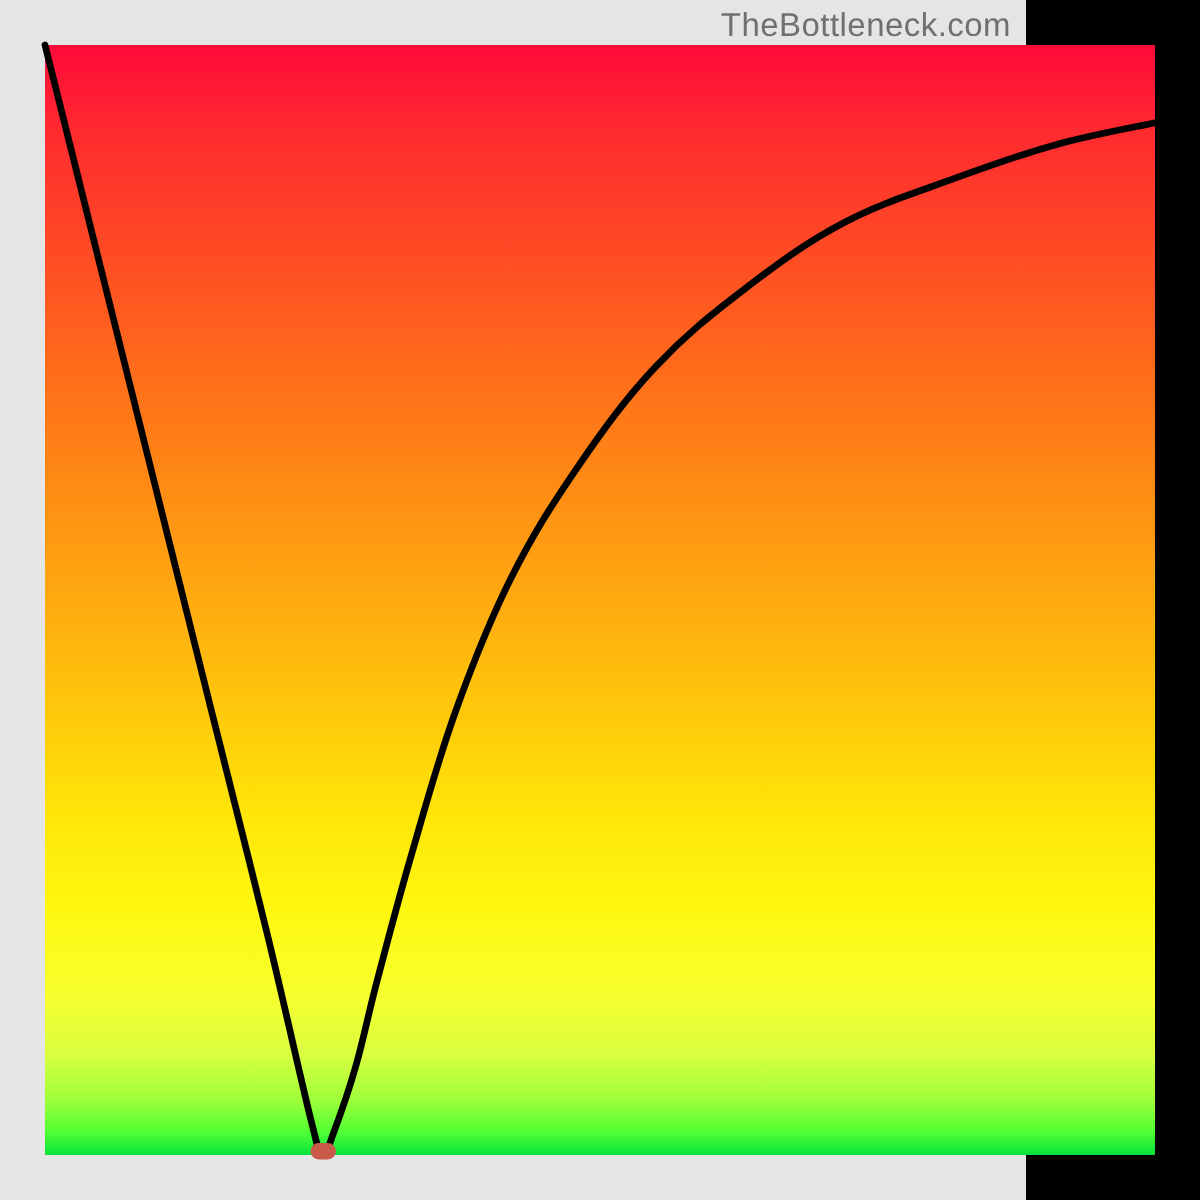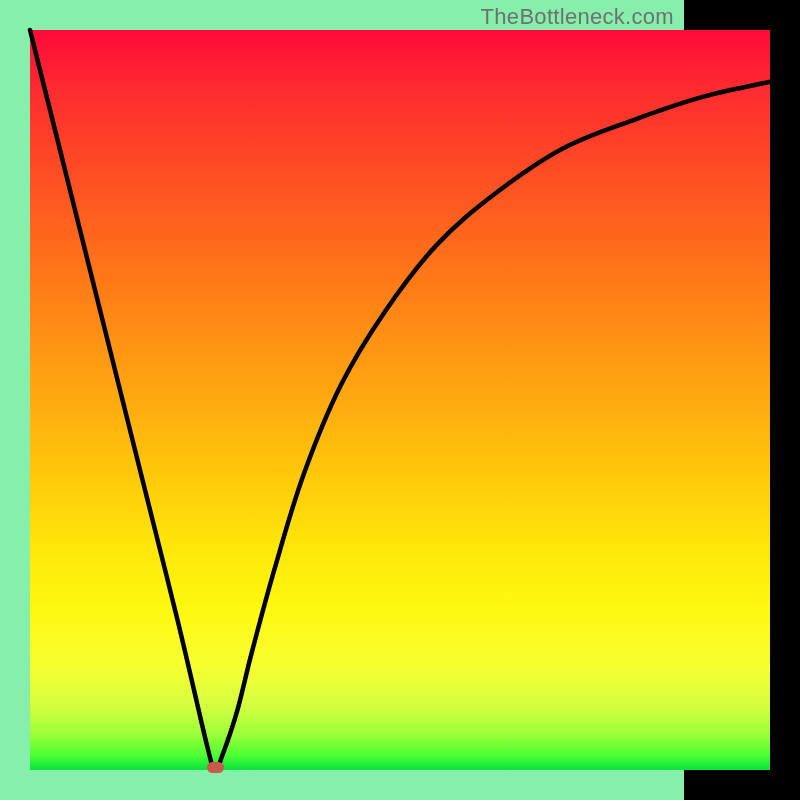--- a/index.html
+++ b/index.html
@@ -8,21 +8,21 @@
     width: 800px;
     height: 800px;
     background: #000;
     overflow: hidden;
     font-family: Arial, Helvetica, sans-serif;
   }
   .frame {
     position: relative;
     width: 684px;
     height: 800px;
-    background: #86efac;
+    background: #e5e5e5;
   }
   .plot-area {
     position: absolute;
     left: 30px;
     top: 30px;
     width: 740px;
     height: 740px;
     
     background: linear-gradient(
       to bottom,

